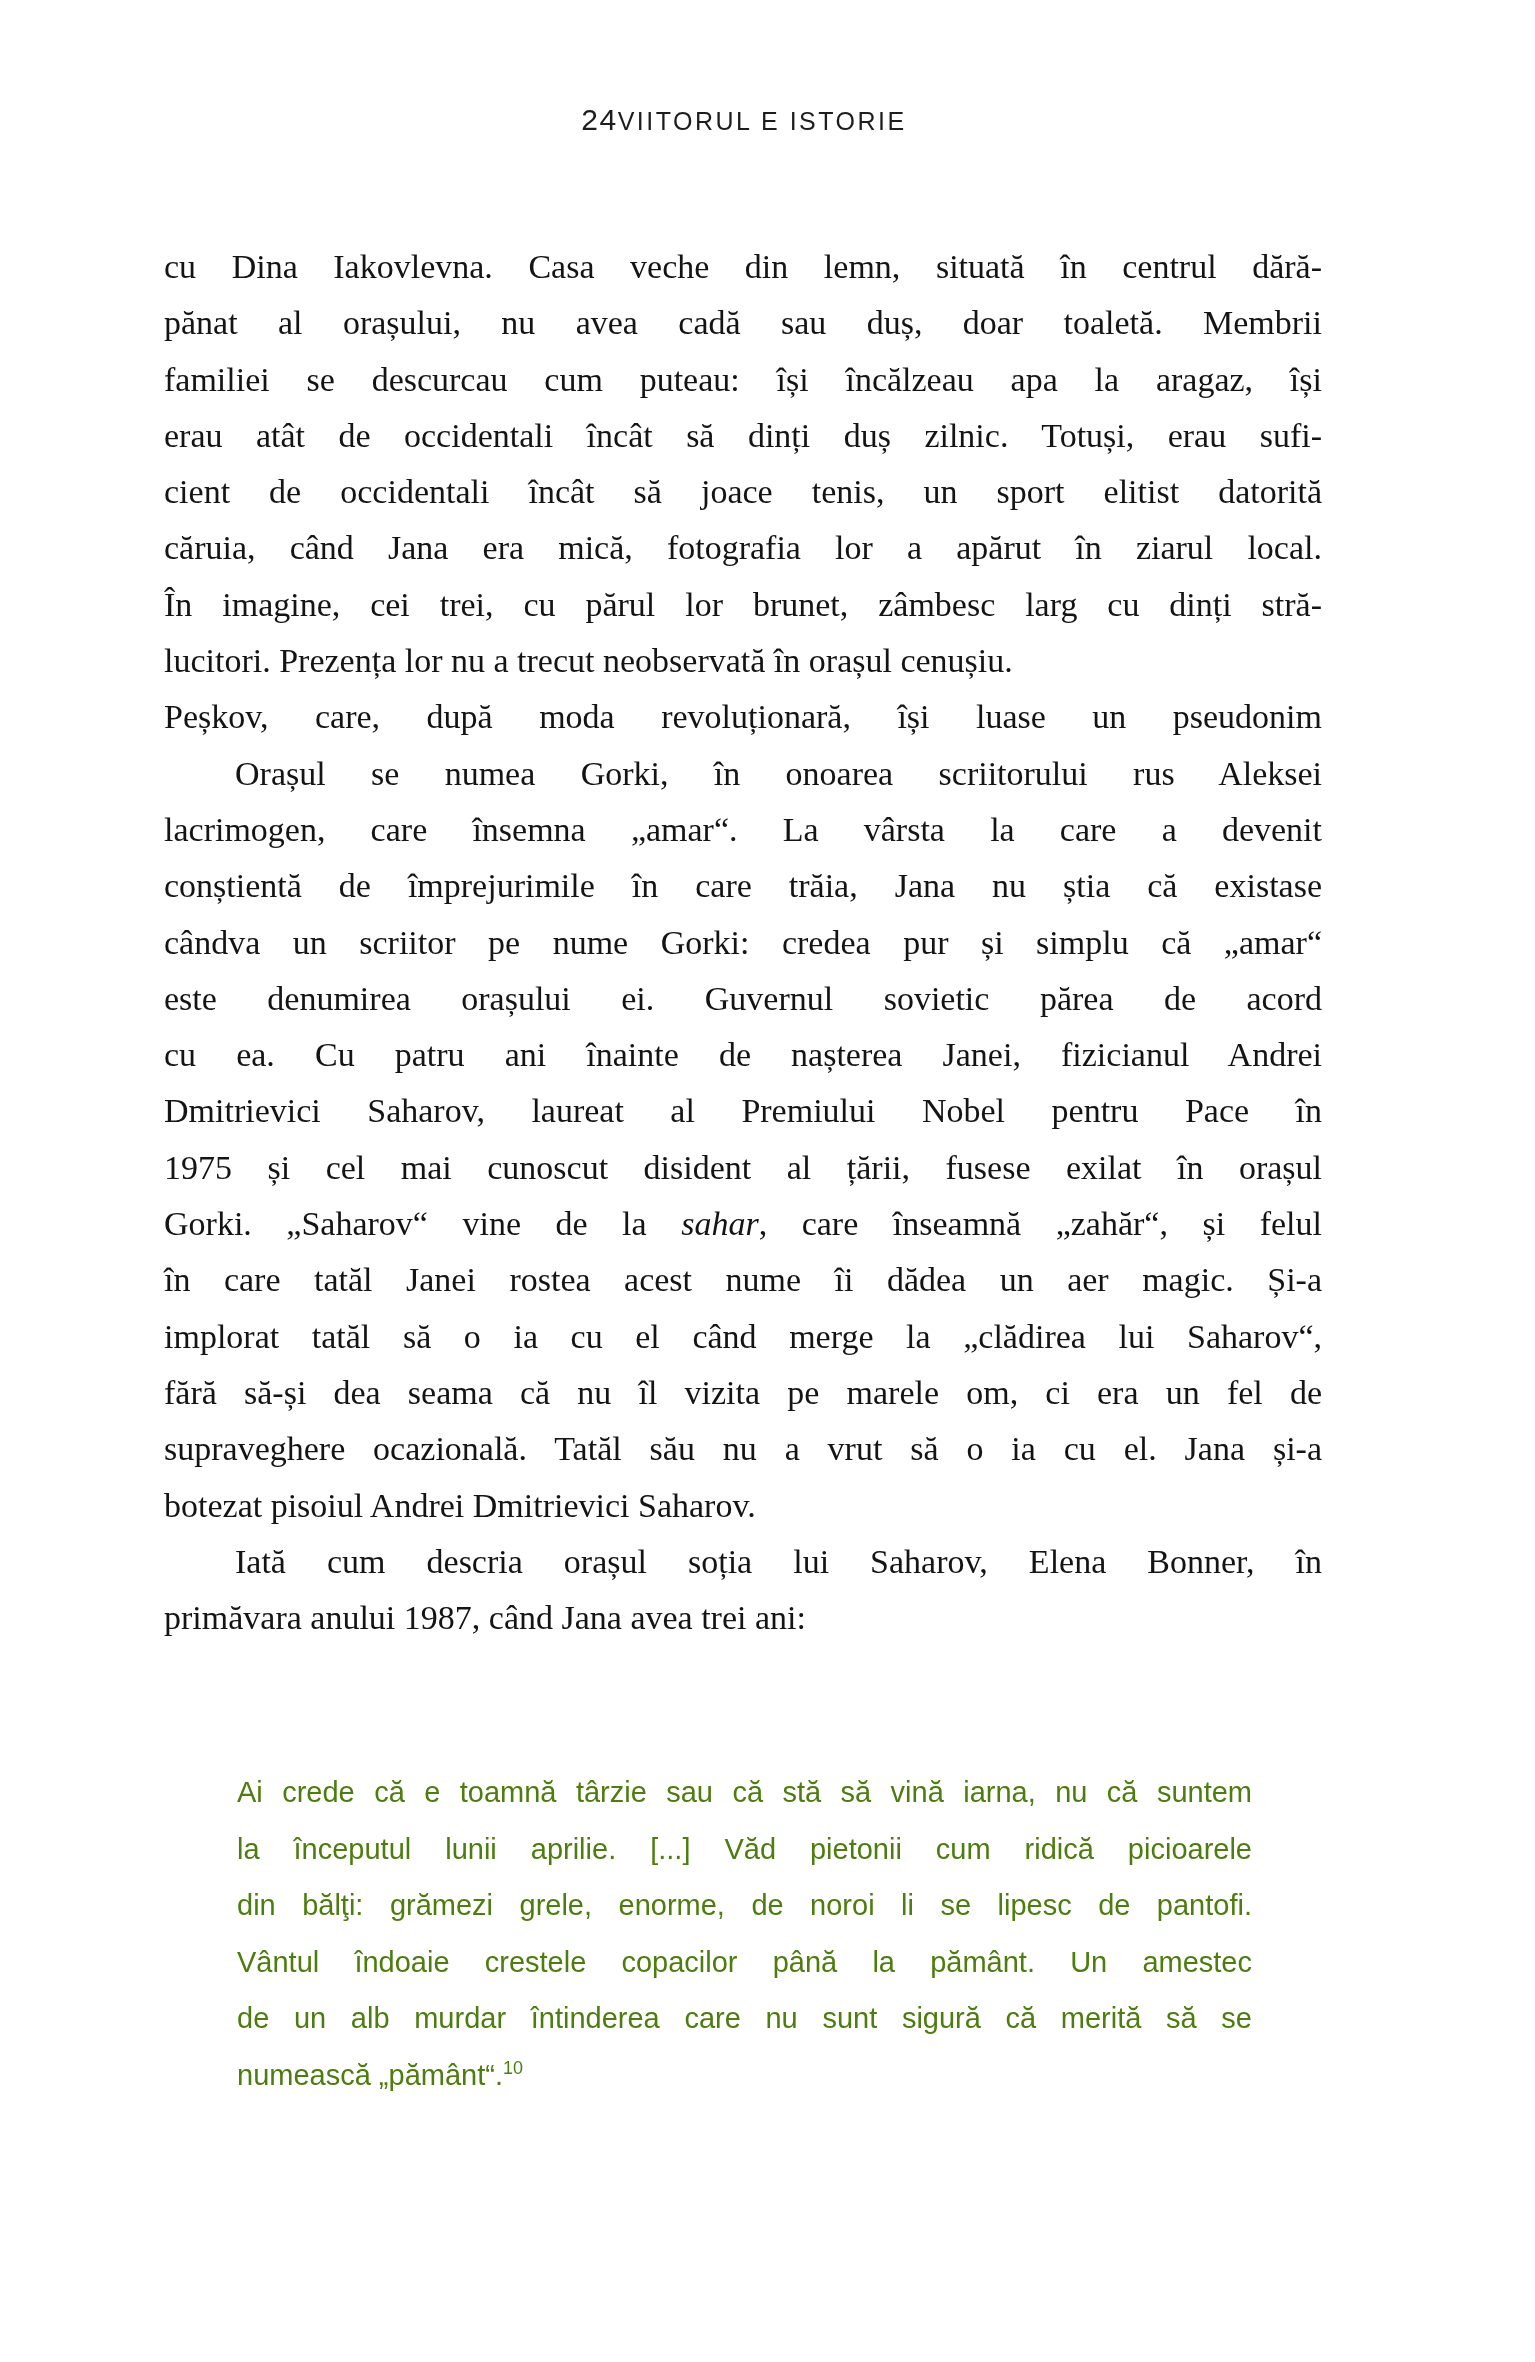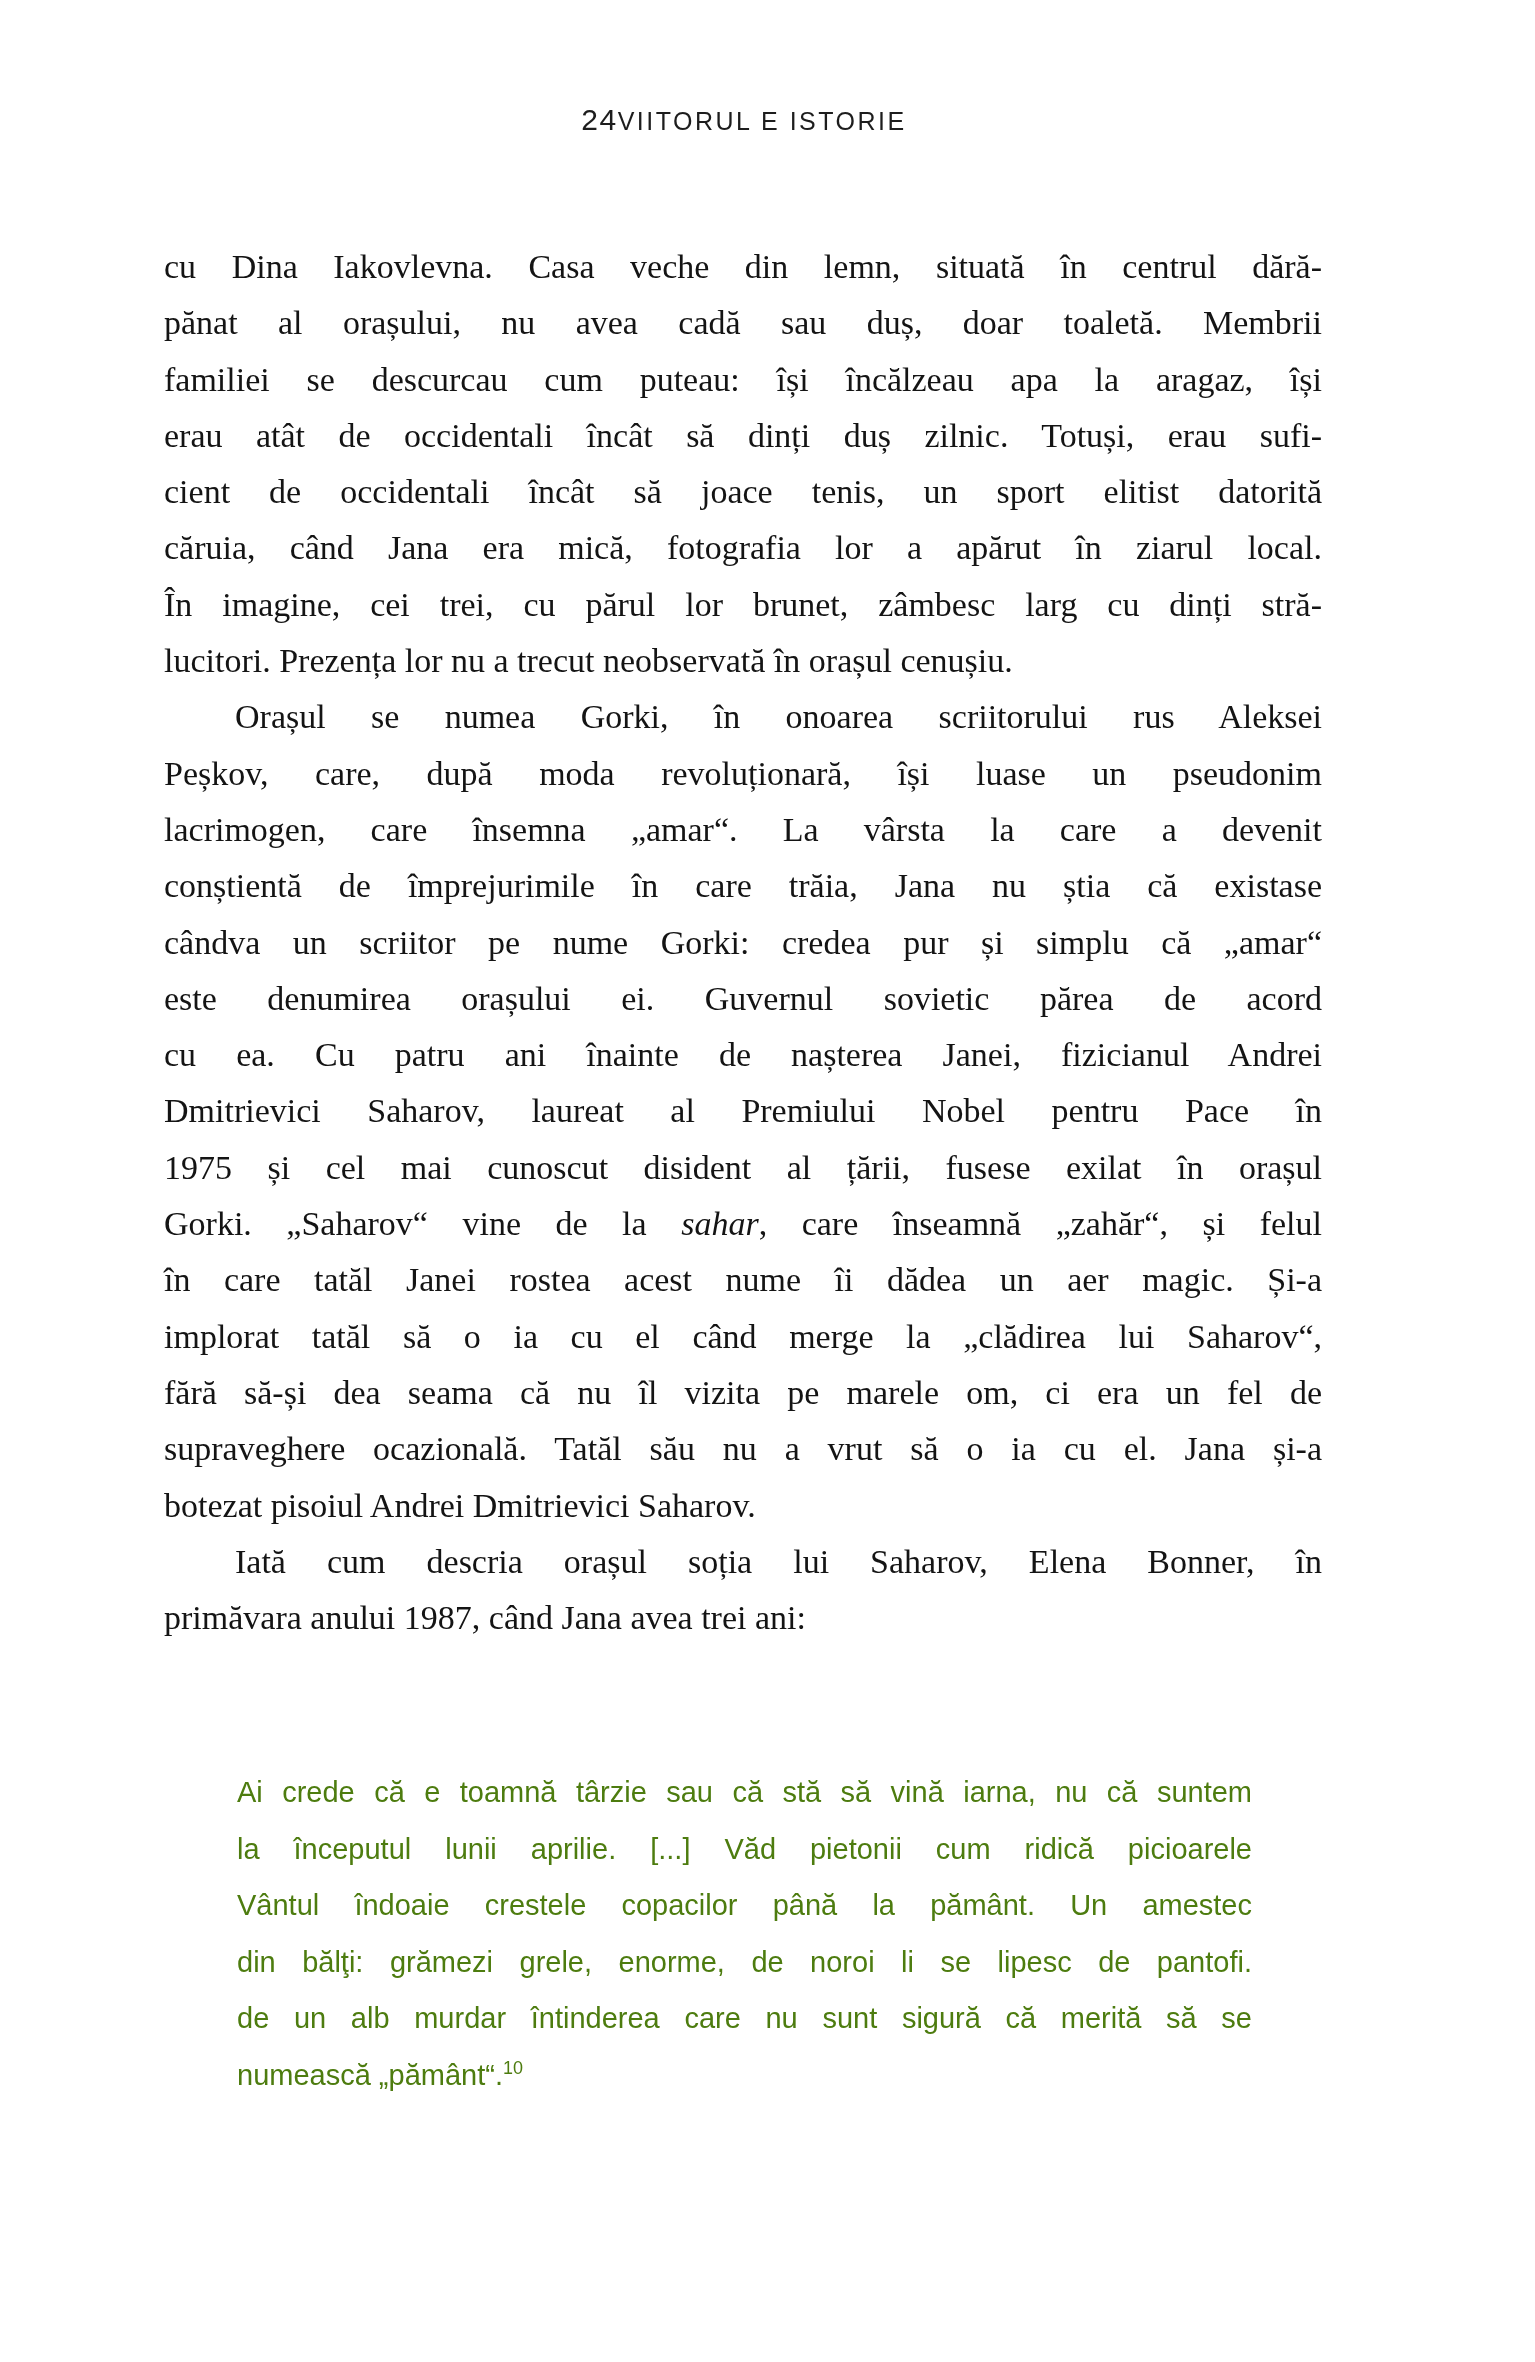--- a/index.html
+++ b/index.html
@@ -97,41 +97,41 @@
 
   <div class="body-text">
       <div class="line">cu Dina Iakovlevna. Casa veche din lemn, situată în centrul dără-</div>
       <div class="line">pănat al orașului, nu avea cadă sau duș, doar toaletă. Membrii</div>
       <div class="line">familiei se descurcau cum puteau: își încălzeau apa la aragaz, își</div>
       <div class="line">erau atât de occidentali încât să dinți duș zilnic. Totuși, erau sufi-</div>
       <div class="line">cient de occidentali încât să joace tenis, un sport elitist datorită</div>
       <div class="line">căruia, când Jana era mică, fotografia lor a apărut în ziarul local.</div>
       <div class="line">În imagine, cei trei, cu părul lor brunet, zâmbesc larg cu dinți stră-</div>
       <div class="line last">lucitori. Prezența lor nu a trecut neobservată în orașul cenușiu.</div>
+      <div class="line">Peșkov, care, după moda revoluționară, își luase un pseudonim</div>
       <div class="line indent">Orașul se numea Gorki, în onoarea scriitorului rus Aleksei</div>
-      <div class="line">Peșkov, care, după moda revoluționară, își luase un pseudonim</div>
       <div class="line">lacrimogen, care însemna „amar“. La vârsta la care a devenit</div>
       <div class="line">conștientă de împrejurimile în care trăia, Jana nu știa că existase</div>
       <div class="line">cândva un scriitor pe nume Gorki: credea pur și simplu că „amar“</div>
       <div class="line">este denumirea orașului ei. Guvernul sovietic părea de acord</div>
       <div class="line">cu ea. Cu patru ani înainte de nașterea Janei, fizicianul Andrei</div>
       <div class="line">Dmitrievici Saharov, laureat al Premiului Nobel pentru Pace în</div>
       <div class="line">1975 și cel mai cunoscut disident al țării, fusese exilat în orașul</div>
       <div class="line"><span>Gorki. „Saharov“ vine de la </span><span class="italic">sahar</span><span>, care înseamnă „zahăr“, și felul</span></div>
       <div class="line">în care tatăl Janei rostea acest nume îi dădea un aer magic. Și-a</div>
       <div class="line">implorat tatăl să o ia cu el când merge la „clădirea lui Saharov“,</div>
       <div class="line">fără să-și dea seama că nu îl vizita pe marele om, ci era un fel de</div>
       <div class="line">supraveghere ocazională. Tatăl său nu a vrut să o ia cu el. Jana și-a</div>
       <div class="line last">botezat pisoiul Andrei Dmitrievici Saharov.</div>
       <div class="line indent">Iată cum descria orașul soția lui Saharov, Elena Bonner, în</div>
       <div class="line last">primăvara anului 1987, când Jana avea trei ani:</div>
     </div>
 
   <div class="quote-block">
       <div class="line">Ai crede că e toamnă târzie sau că stă să vină iarna, nu că suntem</div>
       <div class="line">la începutul lunii aprilie. [...] Văd pietonii cum ridică picioarele</div>
+      <div class="line">din bălţi: grămezi grele, enorme, de noroi li se lipesc de pantofi.</div>
       <div class="line">Vântul îndoaie crestele copacilor până la pământ. Un amestec</div>
-      <div class="line">din bălţi: grămezi grele, enorme, de noroi li se lipesc de pantofi.</div>
       <div class="line">de un alb murdar întinderea care nu sunt sigură că merită să se</div>
       <div class="line last"><span>numească „pământ“.</span><sup class="fn-ref">10</sup></div>
     </div>
 
 </div>
 
 </body></html>

